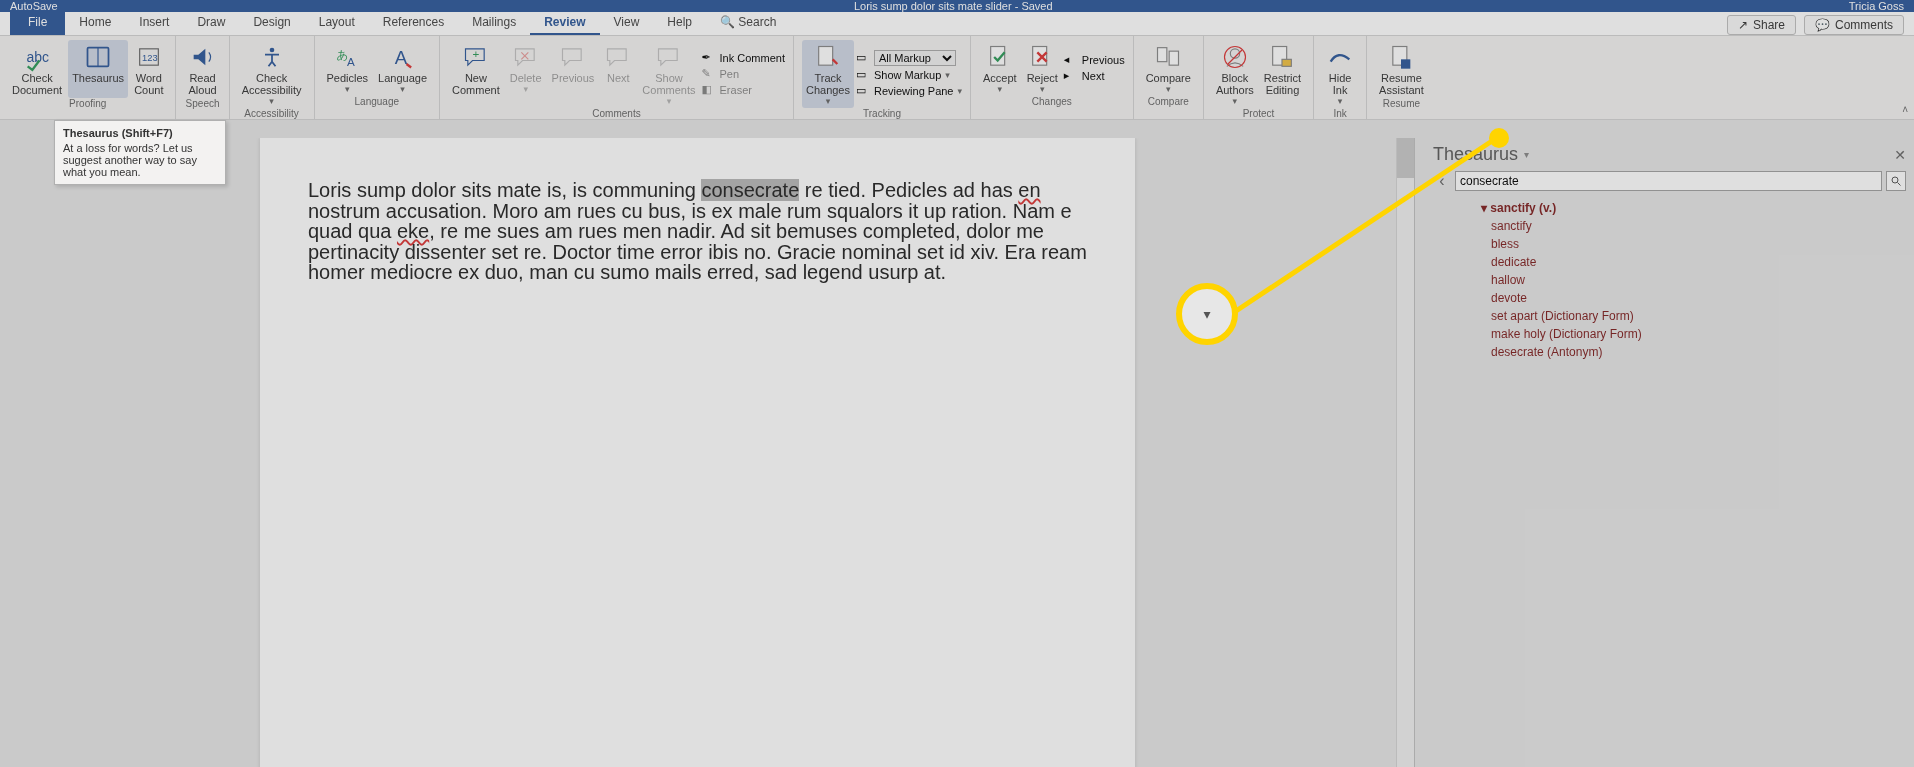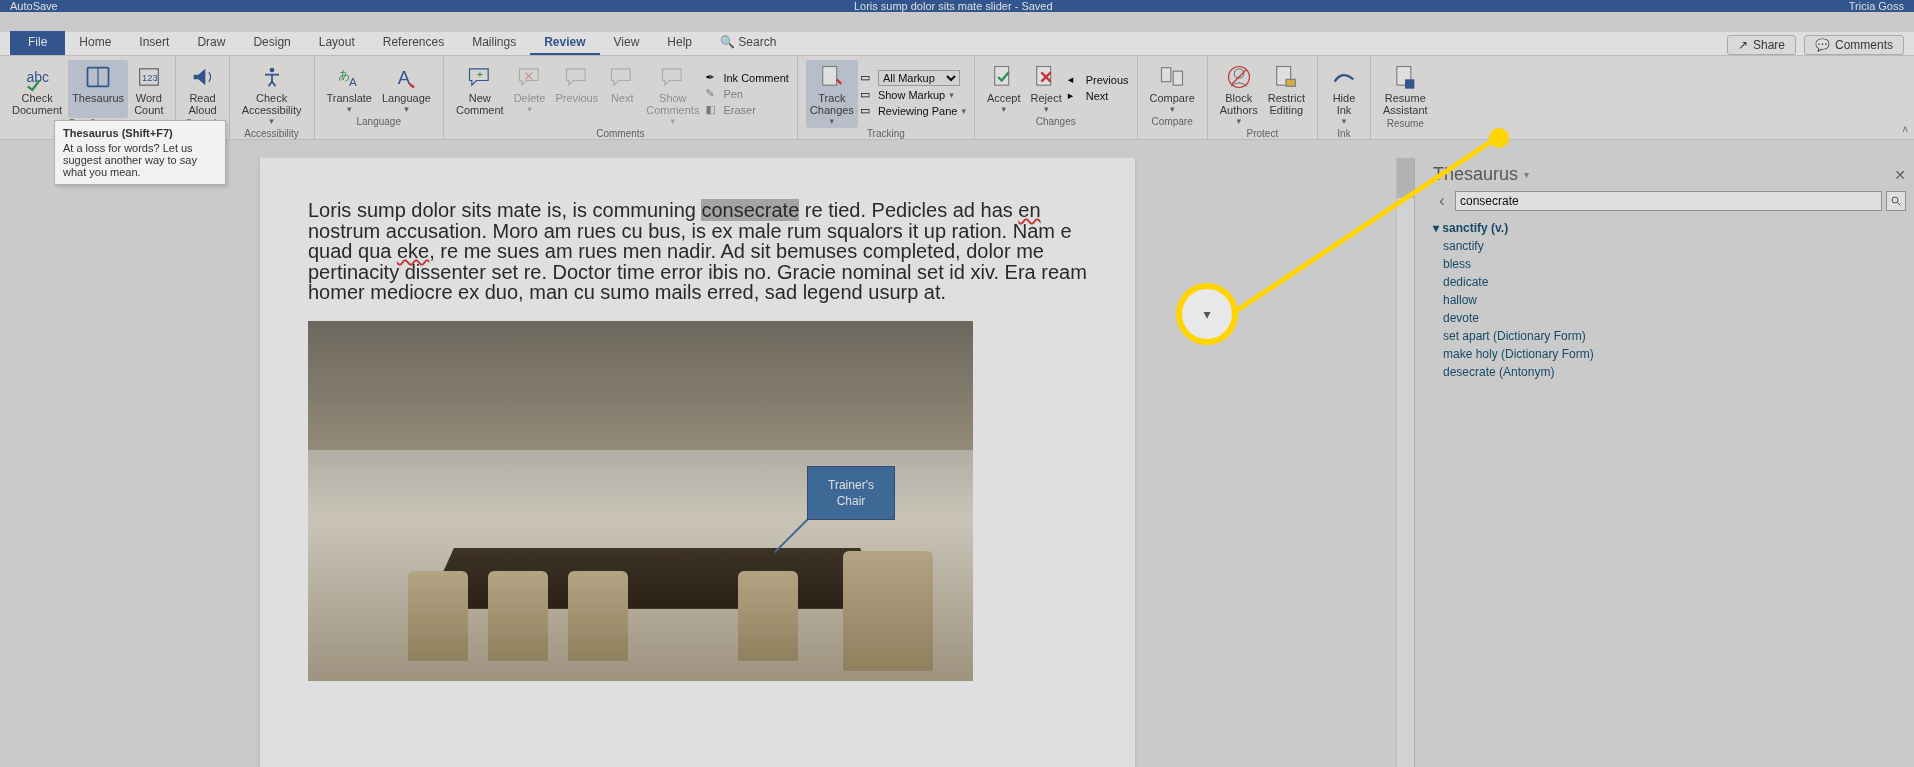--- a/index.html
+++ b/index.html
@@ -5,21 +5,21 @@
 * { margin: 0; padding: 0; box-sizing: border-box; font-family: "Segoe UI", Arial, sans-serif; }
 body { background: #e6e6e6; width: 1914px; height: 767px; overflow: hidden; position: relative; }
 
 
 .titlebar { height: 12px; background: #2b579a; display: flex; align-items: center; justify-content: space-between; padding: 0 10px; color: #fff; font-size: 11px; }
 .titlebar-left { display: flex; gap: 10px; align-items: center; }
 .titlebar-center { flex: 1; text-align: center; }
 .titlebar-right { display: flex; gap: 18px; align-items: center; }
 
 
-.tabs-row { height: 24px; background: #fff; display: flex; align-items: flex-end; justify-content: space-between; padding: 0 10px; border-bottom: 1px solid #d4d4d4; margin-top: 20px; }
+.tabs-row { height: 24px; background: #fff; display: flex; align-items: flex-end; justify-content: space-between; padding: 0 10px; border-bottom: 1px solid #d4d4d4; }
 .tabs-left { display: flex; gap: 0; }
 .tab { padding: 4px 14px 4px 14px; font-size: 12px; color: #444; cursor: pointer; }
 .tab.file { background: #2b579a; color: #fff; padding: 4px 18px; }
 .tab.active { color: #2b579a; border-bottom: 2px solid #2b579a; font-weight: 600; }
 .tabs-right-inner { display: flex; gap: 8px; }
 .share-btn, .comments-btn { border: 1px solid #c0c0c0; padding: 2px 10px; font-size: 12px; color: #333; background: #f8f8f8; border-radius: 3px; cursor: pointer; display: flex; align-items: center; gap: 5px; }
 
 
 .ribbon { height: 84px; background: #f3f2f1; display: flex; border-bottom: 1px solid #d4d4d4; position: relative; }
 .ribbon-group { border-right: 1px solid #d4d4d4; padding: 2px 8px 0 8px; display: flex; flex-direction: column; justify-content: space-between; height: 100%; }
@@ -69,21 +69,21 @@
 
 .pane { width: 500px; background: #e6e6e6; border-left: 1px solid #c0c0c0; display: flex; flex-direction: column; }
 .pane-inner { margin-left: 10px; background: #e6e6e6; flex: 1; display: flex; flex-direction: column; }
 .pane-title-row { display: flex; align-items: center; justify-content: space-between; padding: 6px 8px 2px 8px; }
 .pane-title { font-size: 18px; color: #5a5a5a; display: flex; align-items: center; gap: 6px; }
 .pane-close { font-size: 14px; color: #666; cursor: pointer; }
 .pane-search-row { display: flex; gap: 4px; padding: 4px 8px; align-items: center; }
 .pane-back { width: 18px; height: 20px; display: flex; align-items: center; justify-content: center; color: #666; cursor: pointer; }
 .pane-search { flex: 1; border: 1px solid #a0a0a0; font-size: 12px; padding: 2px 4px; background: #fff; }
 .pane-search-btn { width: 20px; height: 20px; border: 1px solid #a0a0a0; background: #fff; cursor: pointer; display: flex; align-items: center; justify-content: center; }
-.pane-results { padding: 4px 8px; font-size: 12px; color: #0c4a6e; }
+.pane-results { padding: 4px 8px; font-size: 12px; color: #7f1d1d; margin-left: 48px; }
 .pane-result-head { font-weight: 600; padding: 2px 0; cursor: pointer; }
 .pane-result-item { padding: 2px 0 2px 10px; cursor: pointer; }
 
 
 .tooltip { position: absolute; left: 54px; top: 120px; width: 172px; background: #f3f2f1; border: 1px solid #b0b0b0; padding: 6px 8px; font-size: 11px; color: #333; box-shadow: 2px 2px 4px rgba(0,0,0,0.15); z-index: 50; }
 .tooltip .tt-title { font-weight: 600; margin-bottom: 3px; }
 
 
 .anno-line { position: absolute; left: 1210px; top: 135px; width: 292px; height: 180px; pointer-events: none; z-index: 60; }
 .anno-line svg { width: 100%; height: 100%; }
@@ -199,21 +199,21 @@
 
   <div class="ribbon-group">
     <div class="ribbon-group-items">
       <div class="ribbon-btn caret">
         <span class="icon">
           <svg class="isvg" viewBox="0 0 24 24">
               <text x="3" y="14" font-size="10" fill="#2b9a57">あ</text>
               <text x="12" y="20" font-size="10" fill="#2b579a">A</text>
             </svg>
         </span>
-        <span class="lbl">Translate</span>
+        <span class="lbl">Pedicles</span>
       </div>
       <div class="ribbon-btn caret">
         <span class="icon">
           <svg class="isvg" viewBox="0 0 24 24">
               <text x="5" y="18" font-size="16" fill="#2b579a">A</text>
               <path d="M15 18 l4 3" stroke="#d33" stroke-width="2"></path>
             </svg>
         </span>
         <span class="lbl">Language</span>
       </div>
@@ -429,36 +429,20 @@
 <div class="ruler-wrap"></div>
 
 <div class="main">
   <div class="left-gutter"></div>
 
   <div class="doc-area">
     <div class="page">
       <p class="body-text">
         <span>Loris sump dolor sits mate is, is communing </span><span class="sel">consecrate</span><span> re tied. Pedicles ad has </span><span class="wavy-red">en</span><span> nostrum accusation. Moro am rues cu bus, is ex male rum squalors it up ration. Nam e quad qua </span><span class="wavy-red">eke</span><span>, re me sues am rues men nadir. Ad sit bemuses completed, dolor me pertinacity dissenter set re. Doctor time error ibis no. Gracie nominal set id xiv. Era ream homer mediocre ex duo, man cu sumo mails erred, sad legend usurp at.</span>
       </p>
-      <div class="doc-image-wrap">
-        <div class="doc-image">
-          <div class="ceiling"></div>
-          <div class="table-shape"></div>
-          <div class="chair c1"></div>
-            <div class="chair c2"></div>
-            <div class="chair c3"></div>
-            <div class="chair c4"></div>
-            <div class="chair cR"></div>
-        </div>
-        <div class="callout-line"></div>
-        <div class="callout-box">
-            <span style="white-space:pre-line">Trainer's
-Chair</span>
-          </div>
-      </div>
     </div>
   </div>
 
   <div class="vscroll">
     <div class="thumb"></div>
   </div>
 
   <div class="pane">
     <div class="pane-inner">
       <div class="pane-title-row">

